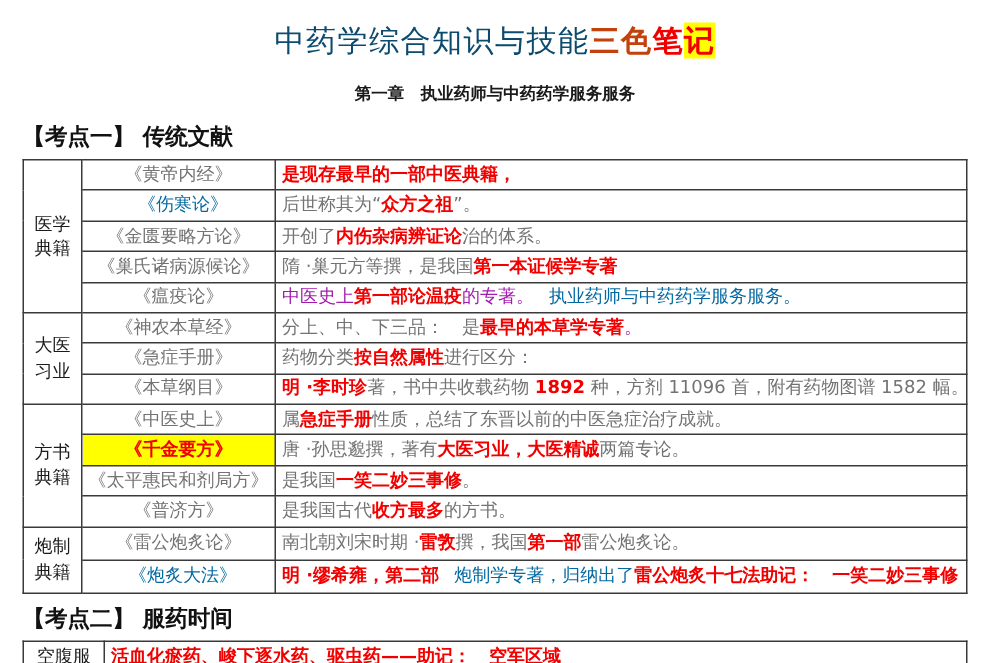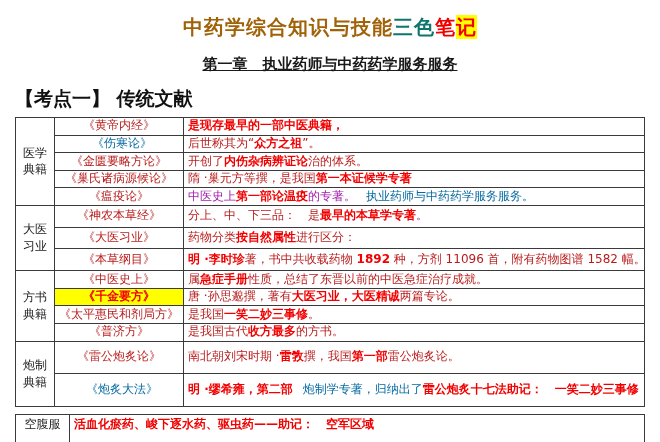--- a/index.html
+++ b/index.html
@@ -7,46 +7,46 @@
     width:660px;height:442px;overflow:hidden;background:#ffffff;
     font-family:"DejaVu Sans","Liberation Sans",sans-serif;
     color:#1a1a1a;
   }
   .page{padding:12px 15px 0 15px;}
   .title{
     text-align:center;font-size:20px;font-weight:bold;
     margin:2px 0 14px 0;letter-spacing:1px;
   }
   .subtitle{
-    text-align:center;font-size:15px;font-weight:bold;margin:0 0 12px 0;text-decoration:underline;
+    text-align:center;font-size:11px;font-weight:bold;margin:0 0 12px 0;
   }
   .section-heading{
-    font-size:19px;font-weight:bold;margin:0 0 5px 0;color:#111;
+    font-size:15px;font-weight:bold;margin:0 0 5px 0;color:#111;
   }
   table{border-collapse:collapse;table-layout:fixed;width:630px;}
   td{
     border:1px solid #3a3a3a;font-size:12px;line-height:1.15;
     padding:1px 4px;overflow:hidden;white-space:nowrap;
   }
   #table1{height:290px;margin-bottom:7px;}
   td.cat{
     width:32px;text-align:center;white-space:normal;
-    padding:14px 3px;line-height:1.4;
+    padding:1px 3px;line-height:1.4;
   }
   td.book{width:120px;text-align:center;}
   td.desc{text-align:left;}
   #table2 td{height:28px;vertical-align:top;padding-top:3px;}
   td.t2label{width:45px;text-align:center;}
   
-  .s-k{color:#b91c1c;}
-  .s-kb{color:#a16207;font-weight:bold;}
+  .s-k{color:#737373;}
+  .s-kb{color:#0c4a6e;font-weight:normal;}
   .s-r{color:#a21caf;}
   .s-rb{color:#f20000;font-weight:bold;}
   .s-b{color:#0369a1;padding-left:10px;}
-  .s-bb{color:#0f766e;font-weight:bold;margin-top:45px;}
+  .s-bb{color:#c2410c;font-weight:bold;margin-top:45px;}
   .s-rbh{color:#f20000;font-weight:bold;background:#ffff00;}
 </style>
 </head>
 <body>
 
 <div class="page">
   <div class="title"><span class="s-kb">中药学综合知识与技能</span><span class="s-bb">三色</span><span class="s-rb">笔</span><span class="s-rbh">记</span></div>
   <div class="subtitle">第一章　执业药师与中药药学服务服务</div>
   <div class="section-heading">【考点一】 传统文献</div>
   <table id="table1">
@@ -71,21 +71,21 @@
         <tr>
           <td class="book s-k">《瘟疫论》</td>
           <td class="desc"><span class="s-r">中医史上</span><span class="s-rb">第一部论温疫</span><span class="s-r">的专著。</span><span class="s-b">执业药师与中药药学服务服务。</span></td>
         </tr>
         <tr>
           <td rowspan="3" class="cat">大医习业</td>
           <td class="book s-k">《神农本草经》</td>
           <td class="desc"><span class="s-k">分上、中、下三品：　是</span><span class="s-rb">最早的本草学专著</span><span class="s-r">。</span></td>
         </tr>
         <tr>
-          <td class="book s-k">《大医习业》</td>
+          <td class="book s-k">《急症手册》</td>
           <td class="desc"><span class="s-k">药物分类</span><span class="s-rb">按自然属性</span><span class="s-k">进行区分：</span></td>
         </tr>
         <tr>
           <td class="book s-k">《本草纲目》</td>
           <td class="desc"><span class="s-rb">明 ·李时珍</span><span class="s-k">著，书中共收载药物 </span><span class="s-rb">1892</span><span class="s-k"> 种，方剂 11096 首，附有药物图谱 1582 幅。</span></td>
         </tr>
         <tr>
           <td rowspan="4" class="cat">方书典籍</td>
           <td class="book s-k">《中医史上》</td>
           <td class="desc"><span class="s-k">属</span><span class="s-rb">急症手册</span><span class="s-k">性质，总结了东晋以前的中医急症治疗成就。</span></td>
@@ -106,20 +106,21 @@
           <td rowspan="2" class="cat">炮制典籍</td>
           <td class="book s-k">《雷公炮炙论》</td>
           <td class="desc"><span class="s-k">南北朝刘宋时期 ·</span><span class="s-rb">雷敩</span><span class="s-k">撰，我国</span><span class="s-rb">第一部</span><span class="s-k">雷公炮炙论。</span></td>
         </tr>
         <tr>
           <td class="book s-b">《炮炙大法》</td>
           <td class="desc"><span class="s-rb">明 ·缪希雍，</span><span class="s-rb">第二部</span><span class="s-b">炮制学专著，归纳出了</span><span class="s-rb">雷公炮炙十七法助记：　一笑二妙三事修</span></td>
         </tr>
       </tbody>
   </table>
+  <div class="section-heading">【考点二】 服药时间</div>
   <table id="table2">
     <tbody>
         <tr>
           <td class="t2label">空腹服</td>
           <td class="desc"><span class="s-rb">活血化瘀药、峻下逐水药、驱虫药——助记：　空军区域</span></td>
         </tr>
       </tbody>
   </table>
 </div>
 

